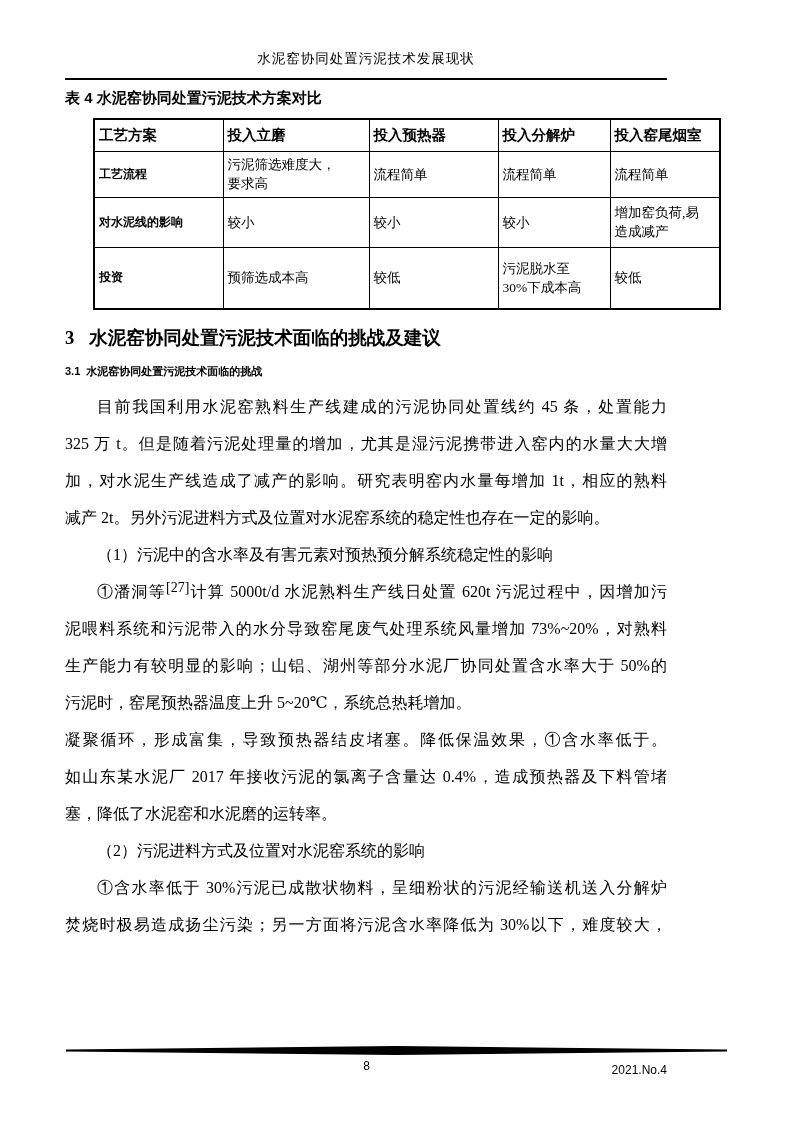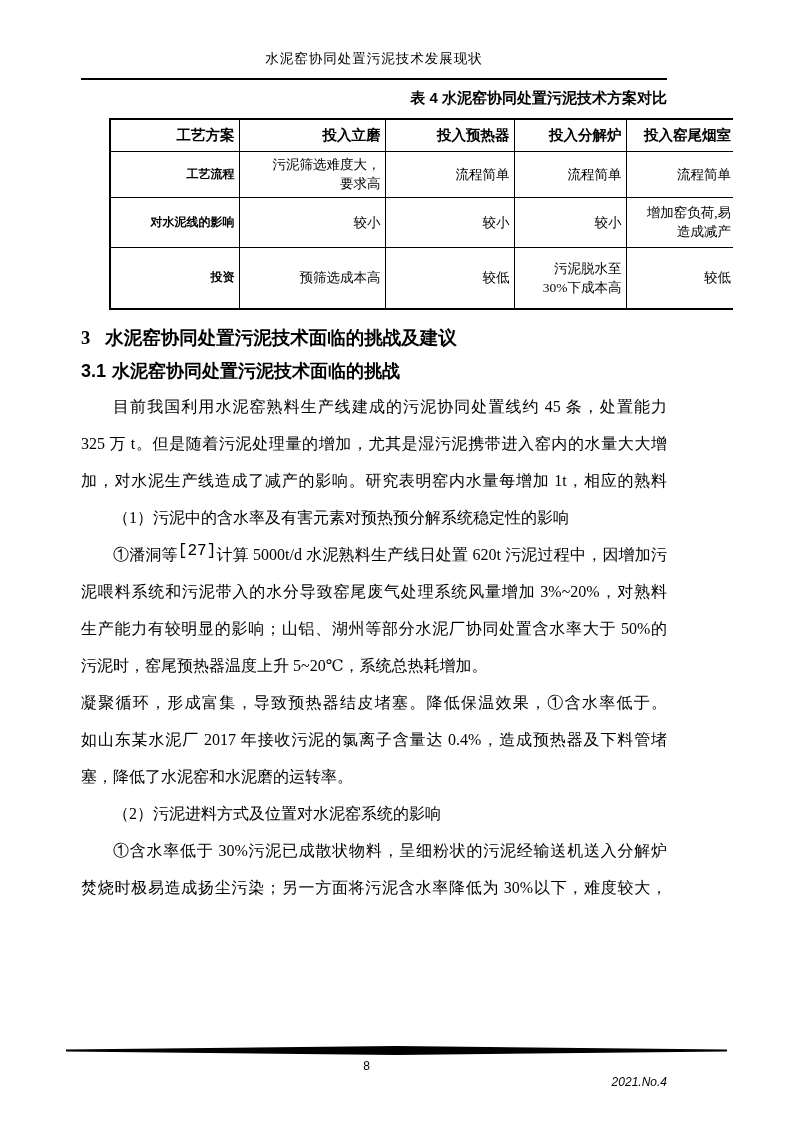--- a/index.html
+++ b/index.html
@@ -1,40 +1,40 @@
 <!DOCTYPE html>
 <html><head>
 <meta charset="utf-8">
 <style>
   * { margin:0; padding:0; box-sizing:border-box; }
   html,body { background:#ffffff; }
   .page {
     position:relative; width:733px; height:1122px; background:#fff; color:#000;
-    overflow:hidden; font-family:"Liberation Serif","DejaVu Serif",serif;padding-left:16px;
+    overflow:hidden; font-family:"Liberation Serif","DejaVu Serif",serif;
   }
   .content { padding:0 66px 0 65px; }
 
   .running-head {
     margin-top:50px; text-align:center;
     font-size:13.5px; line-height:17px; letter-spacing:1px;
   }
   .head-rule { margin-top:11px; border-top:2px solid #000; height:0; }
 
   .table-caption {
-    margin-top:9px; text-align:right;
+    margin-top:9px; text-align:left;
     font-family:"Liberation Sans","DejaVu Sans",sans-serif;
     font-weight:bold; font-size:15px; line-height:18px;
   }
 
   table.cmp {
     margin:11px 0 0 28px; width:626px; table-layout:fixed;
     border-collapse:collapse; border:2px solid #000;
   }
   table.cmp th, table.cmp td {
-    border:1px solid #000; text-align:right; vertical-align:middle;
+    border:1px solid #000; text-align:left; vertical-align:middle;
     padding:2px 4px; white-space:pre-line;
   }
   table.cmp th {
     font-family:"Liberation Sans","DejaVu Sans",sans-serif;
     font-weight:bold; font-size:14.5px;
   }
   table.cmp td { font-size:13.5px; line-height:19px; }
   table.cmp td.rowlabel {
     font-family:"Liberation Sans","DejaVu Sans",sans-serif;
     font-weight:bold; font-size:12px; white-space:normal;
@@ -45,42 +45,42 @@
   tr.r3    { height:62px;margin-top:16px; }
   tr.r4    { height:52px; }
 
   .h-sec {
     margin-top:16px; font-family:Liberation Serif, serif;
     font-weight:bold; font-size:18.5px; line-height:24px;
   }
   .h-sec .num { margin-right:15px; }
   .h-sub {
     margin-top:9px; font-family:"Liberation Sans","DejaVu Sans",sans-serif;
-    font-weight:bold; font-size:18px; line-height:24px;
+    font-weight:bold; font-size:11px; line-height:24px;
   }
   .h-sub .num { margin-right:6px; }
 
   .body-text { margin-top:5px; }
   .bline {
     font-size:16px; line-height:37px; text-align:justify;
     overflow:hidden; height:37px;
   }
   .bline[data-style~="justify"] { text-align-last:justify; }
   .bline[data-style~="left"]    { text-align-last:left; }
   .bline[data-style~="indent"]  { text-indent:32px; }
-  .bline sup { font-size:16px; line-height:0; vertical-align:5px;font-family:Liberation Mono, monospace; }
+  .bline sup { font-size:14px; line-height:0; vertical-align:5px; }
   .bline sub { font-size:10px; line-height:0; vertical-align:-2px; }
 
   .footer-rule { position:absolute; left:66px; top:1046px; width:661px; height:9px; }
   .footer-row {
     position:absolute; left:66px; right:66px; top:1058px; height:18px;
     font-family:"Liberation Sans","DejaVu Sans",sans-serif; font-size:12px; line-height:16px;
   }
   .page-num { position:absolute; left:0; right:0; text-align:center; }
-  .issue    { position:absolute; right:0; top:16px;font-style:italic; }
+  .issue    { position:absolute; right:0; top:4px; }
 </style>
 </head>
 <body>
 
 <div class="page">
   <div class="content">
 
     <div class="running-head">水泥窑协同处置污泥技术发展现状</div>
     <div class="head-rule"></div>
 
@@ -135,23 +135,24 @@
       <span class="num">3</span><span>水泥窑协同处置污泥技术面临的挑战及建议</span>
     </div>
     <div class="h-sub">
       <span class="num">3.1</span><span>水泥窑协同处置污泥技术面临的挑战</span>
     </div>
 
     <div class="body-text">
       <div class="bline" data-style="justify indent">目前我国利用水泥窑熟料生产线建成的污泥协同处置线约 45 条，处置能力</div>
       <div class="bline" data-style="justify">325 万 t。但是随着污泥处理量的增加，尤其是湿污泥携带进入窑内的水量大大增</div>
       <div class="bline" data-style="justify">加，对水泥生产线造成了减产的影响。研究表明窑内水量每增加 1t，相应的熟料</div>
+      <div class="bline" data-style="left">减产 2t。另外污泥进料方式及位置对水泥窑系统的稳定性也存在一定的影响。</div>
       <div class="bline" data-style="left indent">（1）污泥中的含水率及有害元素对预热预分解系统稳定性的影响</div>
       <div class="bline" data-style="justify indent">①潘洞等<sup>[27]</sup>计算 5000t/d 水泥熟料生产线日处置 620t 污泥过程中，因增加污</div>
-      <div class="bline" data-style="justify">泥喂料系统和污泥带入的水分导致窑尾废气处理系统风量增加 3%~20%，对熟料</div>
+      <div class="bline" data-style="justify">泥喂料系统和污泥带入的水分导致窑尾废气处理系统风量增加 73%~20%，对熟料</div>
       <div class="bline" data-style="justify">生产能力有较明显的影响；山铝、湖州等部分水泥厂协同处置含水率大于 50%的</div>
       <div class="bline" data-style="left">污泥时，窑尾预热器温度上升 5~20℃，系统总热耗增加。</div>
       <div class="bline" data-style="justify">凝聚循环，形成富集，导致预热器结皮堵塞。降低保温效果，①含水率低于。</div>
       <div class="bline" data-style="justify">如山东某水泥厂 2017 年接收污泥的氯离子含量达 0.4%，造成预热器及下料管堵</div>
       <div class="bline" data-style="left">塞，降低了水泥窑和水泥磨的运转率。</div>
       <div class="bline" data-style="left indent">（2）污泥进料方式及位置对水泥窑系统的影响</div>
       <div class="bline" data-style="justify indent">①含水率低于 30%污泥已成散状物料，呈细粉状的污泥经输送机送入分解炉</div>
       <div class="bline" data-style="justify">焚烧时极易造成扬尘污染；另一方面将污泥含水率降低为 30%以下，难度较大，</div>
     </div>
   </div>

